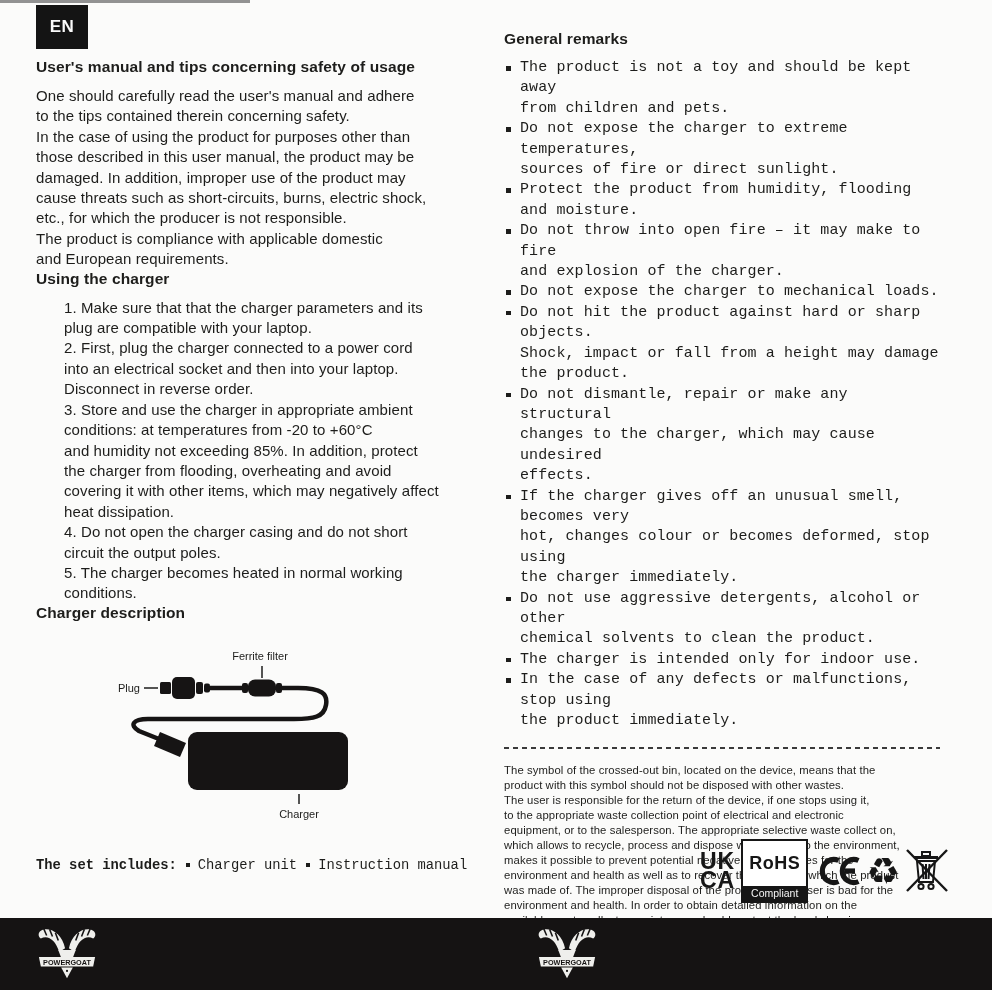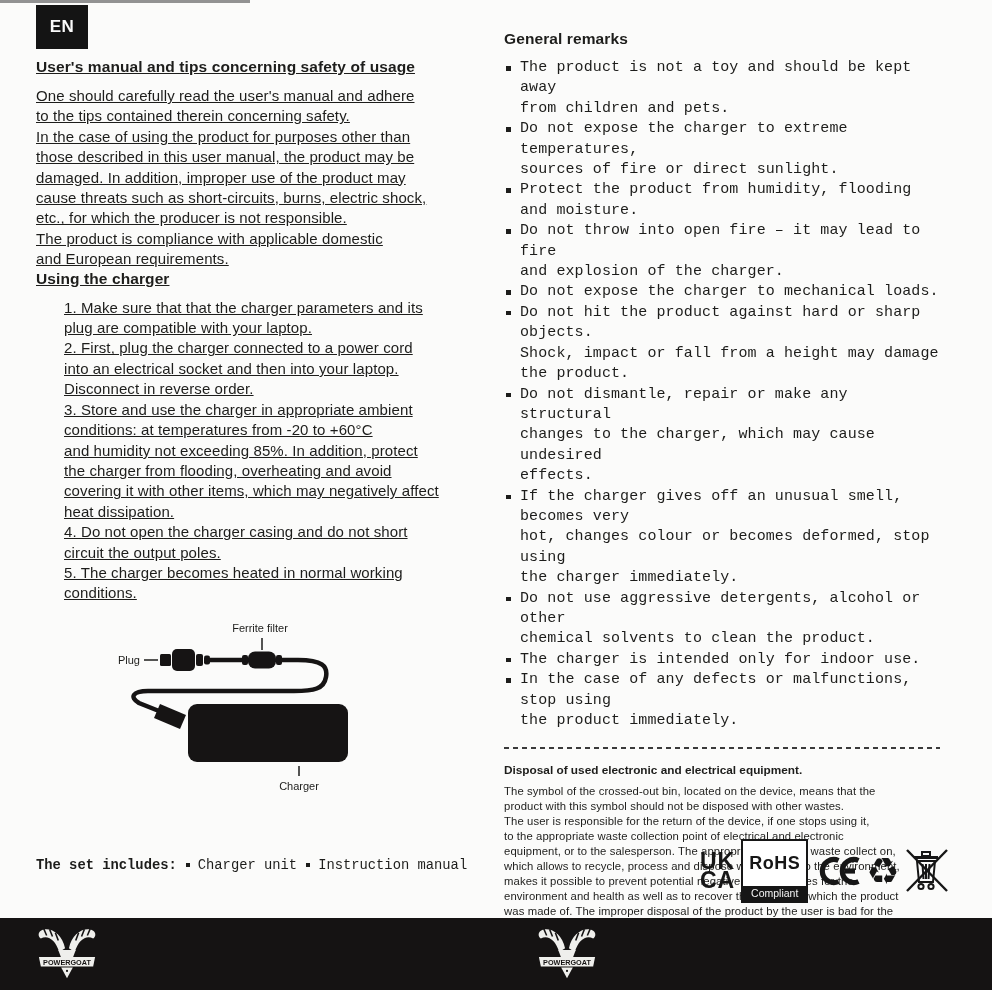--- a/index.html
+++ b/index.html
@@ -8,21 +8,21 @@
     background:#fbfbfa;color:#1d1d1b;
     font-family:"Liberation Sans", sans-serif;
     -webkit-font-smoothing:antialiased;
   }
   .lang-badge{
     position:absolute;left:36px;top:5px;width:52px;height:44px;
     background:#141414;color:#fafafa;display:flex;align-items:center;justify-content:center;
     font-weight:bold;font-size:17px;letter-spacing:.5px;
   }
   .col{position:absolute;}
-  .col-left{left:36px;top:58px;width:432px;text-decoration:underline;}
+  .col-left{left:36px;top:58px;width:432px;}
   .col-right{left:504px;top:30px;width:436px;}
   h2.sec{font-size:15.5px;font-weight:bold;margin:0 0 10px 0;letter-spacing:.1px;}
   .body-text{font-size:15px;line-height:20.4px;white-space:pre-line;letter-spacing:.1px;margin:0;}
   .mt{margin-top:18px;}
   .steps div{font-size:15px;line-height:20.4px;white-space:pre-line;letter-spacing:.1px;margin-left:28px;}
   
   ul.bullets{list-style:none;margin:0;padding:0;}
   ul.bullets li{
     position:relative;padding-left:16px;margin:0;
     font-size:15px;line-height:20.4px;white-space:pre-line;letter-spacing:.1px;font-family:Liberation Mono, monospace;
@@ -92,20 +92,21 @@
 and humidity not exceeding 85%. In addition, protect
 the charger from flooding, overheating and avoid
 covering it with other items, which may negatively affect
 heat dissipation.</div>
     <div>4. Do not open the charger casing and do not short
 circuit the output poles.</div>
     <div>5. The charger becomes heated in normal working
 conditions.</div>
   </div>
 
+  <h2 class="sec mt">Charger description</h2>
 
   <svg class="diagram" width="432" height="188" viewBox="0 0 432 188">
 
     <text x="224" y="24" text-anchor="middle">Ferrite filter</text>
     <line x1="226" y1="30" x2="226" y2="42" stroke="#1d1d1b" stroke-width="1.5"></line>
 
     <text x="104" y="56" text-anchor="end">Plug</text>
     <line x1="108" y1="52" x2="122" y2="52" stroke="#1d1d1b" stroke-width="1.5"></line>
 
     <g fill="#161414">
@@ -140,42 +141,41 @@
 
 <div class="col col-right">
   <h2 class="sec">General remarks</h2>
   <ul class="bullets">
     <li>The product is not a toy and should be kept away
 from children and pets.</li>
     <li>Do not expose the charger to extreme temperatures,
 sources of fire or direct sunlight.</li>
     <li>Protect the product from humidity, flooding
 and moisture.</li>
-    <li>Do not throw into open fire – it may lead to fire
+    <li>Do not throw into open fire – it may make to fire
 and explosion of the charger.</li>
     <li>Do not expose the charger to mechanical loads.</li>
     <li>Do not hit the product against hard or sharp objects.
 Shock, impact or fall from a height may damage
 the product.</li>
     <li>Do not dismantle, repair or make any structural
 changes to the charger, which may cause undesired
 effects.</li>
     <li>If the charger gives off an unusual smell, becomes very
 hot, changes colour or becomes deformed, stop using
 the charger immediately.</li>
     <li>Do not use aggressive detergents, alcohol or other
 chemical solvents to clean the product.</li>
     <li>The charger is intended only for indoor use.</li>
     <li>In the case of any defects or malfunctions, stop using
 the product immediately.</li>
   </ul>
 
   <div class="dashed-sep"></div>
 
-  <h3 class="disposal-head">Disposal of used electronic and electrical equipment.</h3>
   <p class="disposal-text">The symbol of the crossed-out bin, located on the device, means that the
 product with this symbol should not be disposed with other wastes.
 The user is responsible for the return of the device, if one stops using it,
 to the appropriate waste collection point of electrical and electronic
 equipment, or to the salesperson. The appropriate selective waste collect on,
 which allows to recycle, process and dispose with respect to the environment,
 makes it possible to prevent potential negative consequences for the
 environment and health as well as to recover the materials, which the product
 was made of. The improper disposal of the product by the user is bad for the
 environment and health. In order to obtain detailed information on the

